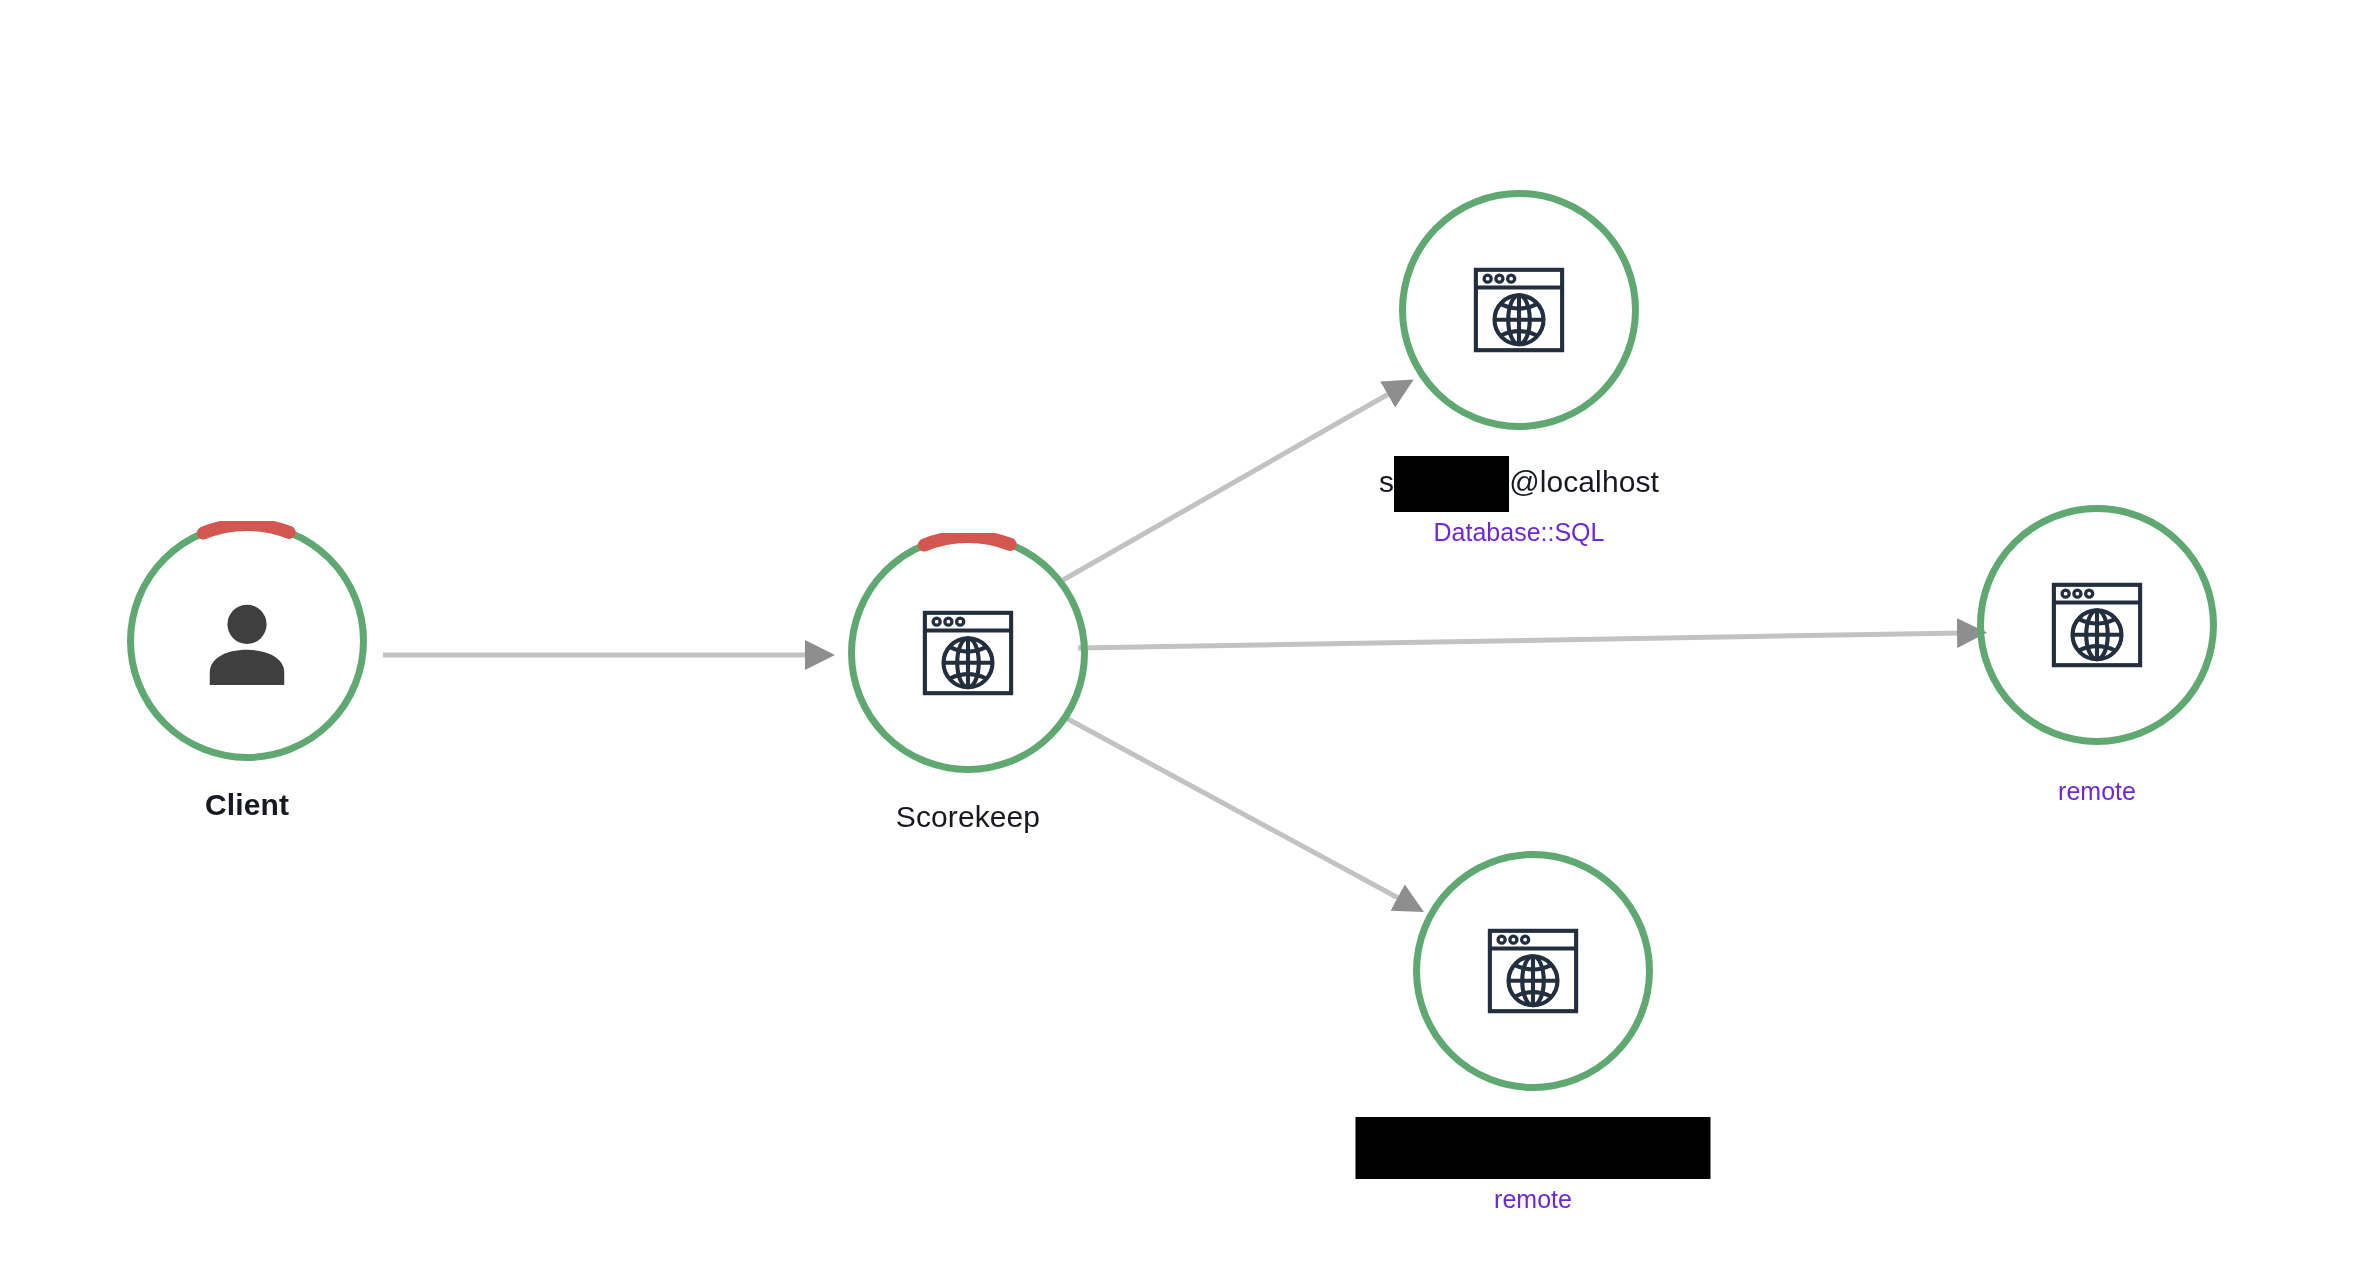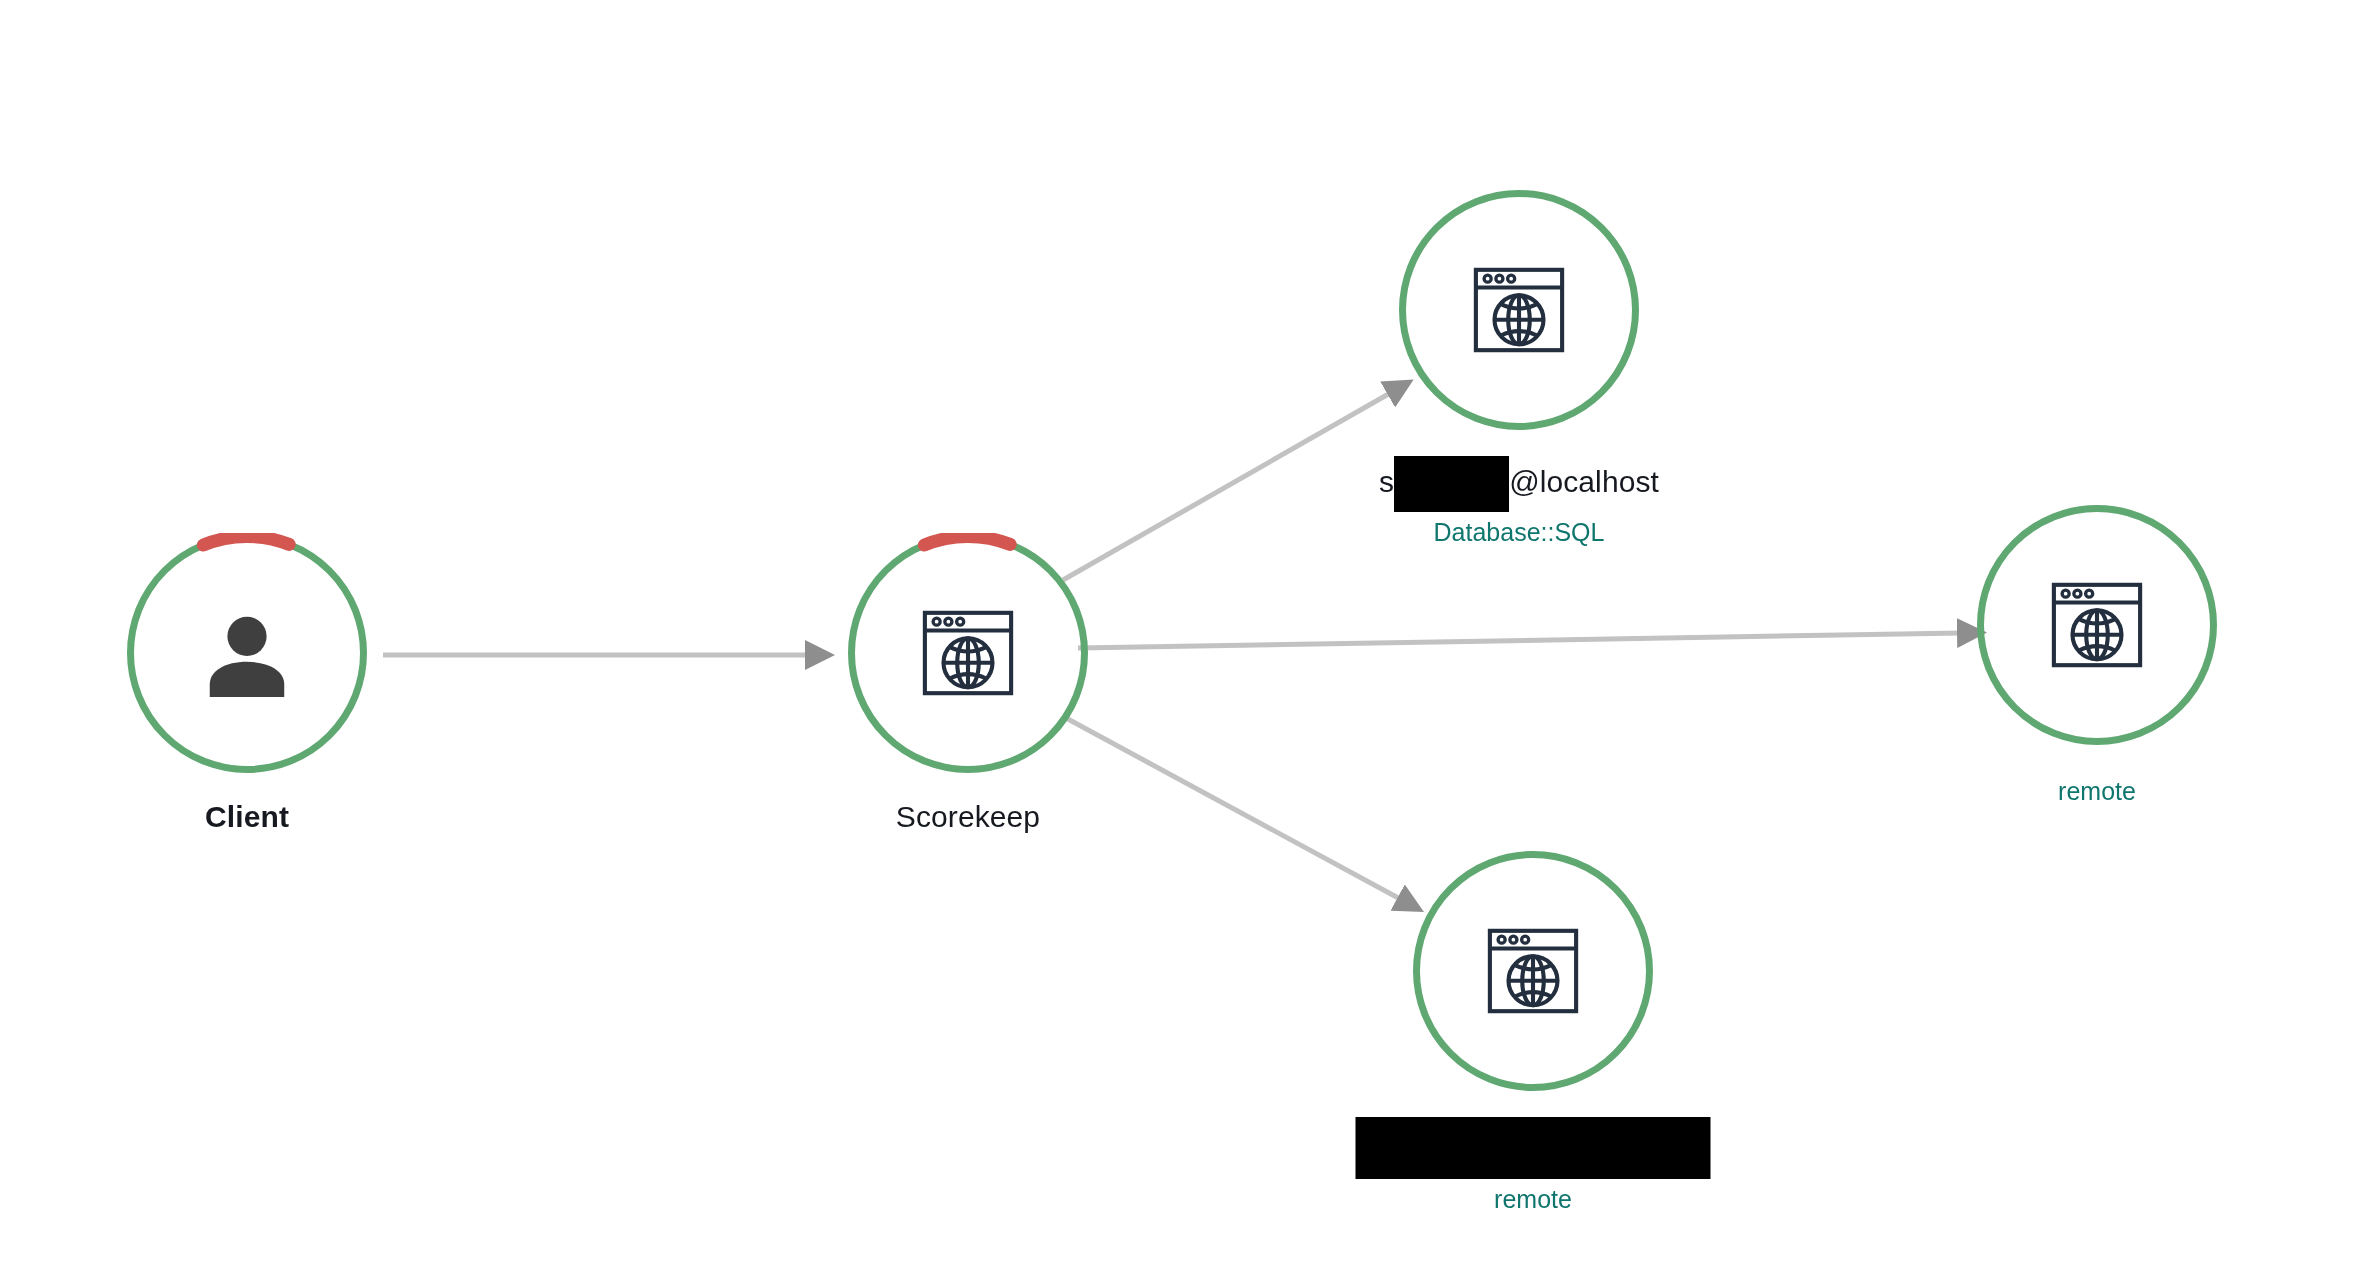--- a/index.html
+++ b/index.html
@@ -60,21 +60,21 @@
   .label-main {
     font-size: 30px;
     color: #16191f;
     letter-spacing: 0.1px;
   }
   .label-main.bold {
     font-weight: 700;
   }
   .label-sub {
     font-size: 25px;
-    color: #0f766e;
+    color: #6d28d9;
     margin-top: 5px;
   }
 
   .label-line {
     display: inline-block;
     position: relative;
   }
 
   .redaction {
     display: inline-block;
@@ -94,21 +94,21 @@
           <path d="M0,0 L6,3 L0,6 Z" fill="#8e8e8e"></path>
         </marker>
       </defs>
       <line x1="383" y1="655" x2="810" y2="655" stroke="#c2c2c2" stroke-width="5" marker-end="url(#arrowhead)"></line>
       <line x1="1063" y1="580" x2="1392" y2="392" stroke="#c2c2c2" stroke-width="5" marker-end="url(#arrowhead)"></line>
       <line x1="1078" y1="648" x2="1962" y2="633" stroke="#c2c2c2" stroke-width="5" marker-end="url(#arrowhead)"></line>
       <line x1="1066" y1="718" x2="1402" y2="900" stroke="#c2c2c2" stroke-width="5" marker-end="url(#arrowhead)"></line>
     </svg>
 
   <div id="node-layer">
-      <div class="node" style="left: 127px; top: 533px; width: 240px; height: 240px;">
+      <div class="node" style="left: 127px; top: 521px; width: 240px; height: 240px;">
         <svg width="240" height="240" viewBox="0 0 240 240" class="node-ring-wrap">
           <circle cx="120" cy="120" r="116.5" fill="none" stroke="#5fa871" stroke-width="7"></circle>
           <circle cx="120" cy="120" r="116.5" fill="none" stroke="#d35750" stroke-width="13" stroke-linecap="round" stroke-dasharray="87.83893059437061 644.1521576920512" transform="rotate(-112 120 120)"></circle>
         </svg>
         <svg width="98" height="98" viewBox="0 0 100 100" class="node-icon">
           <circle cx="50" cy="33" r="20" fill="#3f3f3f"></circle>
           <path d="M12 95 L12 82 C12 68 28 59 50 59 C72 59 88 68 88 82 L88 95 Z" fill="#3f3f3f"></path>
         </svg>
         <div class="node-label-block" style="top: 266px;">
           <div class="label-main bold">Client</div>

